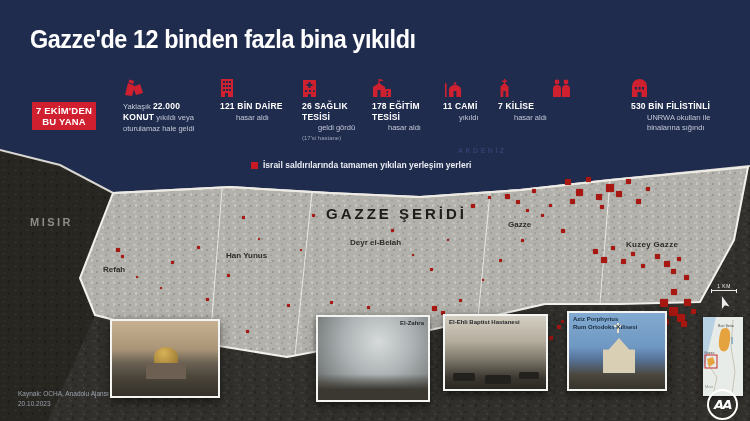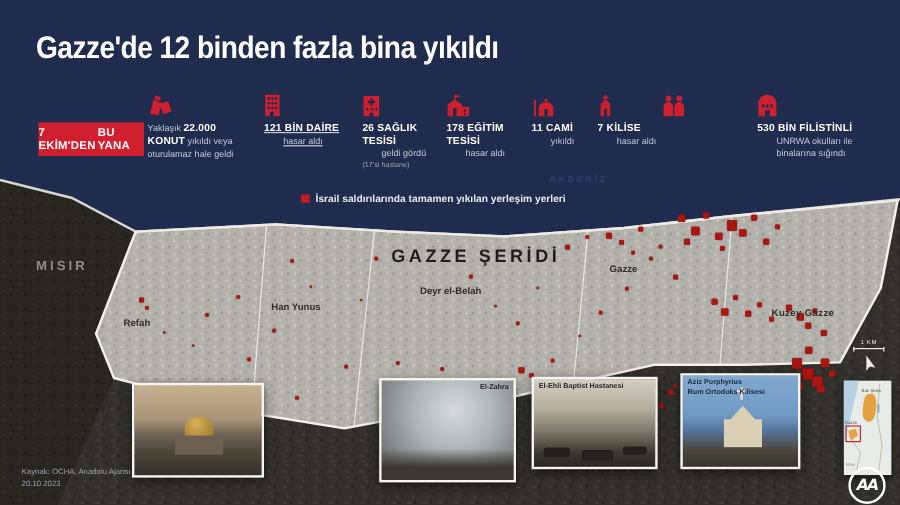--- a/index.html
+++ b/index.html
@@ -3,22 +3,22 @@
 <meta charset="utf-8">
 <style>
   html,body{margin:0;padding:0;background:#10182e;}
   .stage{position:relative;width:750px;height:421px;overflow:hidden;
          background:#202c4e;font-family:"Liberation Sans",sans-serif;
          -webkit-font-smoothing:antialiased;}
   .stage *{box-sizing:border-box;}
   
   .title{position:absolute;left:30px;top:24px;color:#fff;font-size:26px;font-weight:800;
          letter-spacing:-.5px;transform:scaleX(.9);transform-origin:left top;white-space:nowrap;z-index:4;}
-  .badge{position:absolute;left:32px;top:102px;width:88px;height:28px;background:#d01f2e;
-         color:#fff;font-size:9.5px;font-weight:800;display:flex;flex-direction:row;
+  .badge{position:absolute;left:32px;top:102px;width:64px;height:28px;background:#d01f2e;
+         color:#fff;font-size:9.5px;font-weight:800;display:flex;flex-direction:column;
          align-items:center;justify-content:center;line-height:1.2;z-index:4;letter-spacing:.2px;}
   .stat{position:absolute;top:78px;z-index:4;color:#c3c9d8;font-size:7.5px;line-height:1.35;}
   .stat .icn{display:block;height:19px;margin-bottom:4px;}
   .stat .icn svg{display:block;}
   .stat p{margin:0;}
   .stat .val{font-weight:800;color:#fff;font-size:8.5px;letter-spacing:.2px;}
   .stat:not(.flow) .val{display:block;line-height:1.25;margin-bottom:1px;}
   .stat:not(.flow) .suf{display:block;margin-left:16px;}
   .stat .note{display:block;font-size:6px;color:#9aa2b5;margin-top:1px;}
   
@@ -27,21 +27,21 @@
   .dot{position:absolute;background:#a81712;border-radius:1px;box-shadow:0 0 1px #7e0f0c;}
   .maplabel{position:absolute;z-index:3;white-space:nowrap;}
   .lbl-sea{left:458px;top:147px;color:#32416f;font-size:7px;font-weight:700;letter-spacing:2.5px;}
   .lbl-region{left:326px;top:205px;color:#1d1d1b;font-size:15px;font-weight:800;letter-spacing:3px;}
   .lbl-country{left:30px;top:216px;color:#8d8d87;font-size:11px;font-weight:800;letter-spacing:2.5px;}
   .city{color:#2d2d29;font-size:8px;font-weight:700;}
   .city-0{left:103px;top:265px;}
   .city-1{left:226px;top:251px;}
   .city-2{left:350px;top:238px;}
   .city-3{left:508px;top:220px;}
-  .city-4{left:643px;top:240px;letter-spacing:.3px;margin-top:16px;}
+  .city-4{left:626px;top:240px;letter-spacing:.3px;}
   .legend{position:absolute;left:251px;top:160px;z-index:3;display:flex;align-items:center;gap:5px;
           color:#e9ecf3;font-size:8.5px;font-weight:700;}
   .legend .sq{width:7px;height:7px;background:#c81a24;flex:none;}
   
   .photo{position:absolute;z-index:5;border:2.5px solid #f4f4f2;
          box-shadow:0 3px 9px rgba(0,0,0,.6);overflow:hidden;}
   .photo .cap{position:absolute;font-size:6px;font-weight:700;color:#26262a;line-height:1.3;}
   .ph-0{left:110px;top:319px;width:110px;height:79px;
         background:linear-gradient(#c7b191 0%,#a99477 38%,#6d6355 55%,#4a4439 75%,#35302a 100%);}
   .ph-0 .dome{position:absolute;left:42px;top:26px;width:24px;height:20px;border-radius:50% 50% 4px 4px;
@@ -226,21 +226,21 @@
           <g fill="#cf2030">
             <path d="M2,17 L5,5 L12,8 L9,18 Z"></path>
             <path d="M10,9 L17,6 L20,15 L13,17 Z"></path>
             <rect x="6" y="2" width="5" height="3" transform="rotate(20 8 3)"></rect>
           </g>
         </svg>
     </span>
     <p><span class="pre">Yaklaşık </span><span class="val">22.000 KONUT</span><span class="suf"> yıkıldı veya oturulamaz hale geldi</span></p>
   </div>
 
-  <div class="stat" style="left:220px;width:72px;text-decoration:underline;">
+  <div class="stat" style="left:220px;width:72px;">
     <span class="icn">
       <svg width="14" height="19" viewBox="0 0 14 19">
           <rect x="1" y="1" width="12" height="18" fill="#cf2030"></rect>
           <g fill="#202c4e">
             <rect x="3" y="3" width="2" height="2"></rect>
             <rect x="6" y="3" width="2" height="2"></rect>
             <rect x="9" y="3" width="2" height="2"></rect>
             <rect x="3" y="7" width="2" height="2"></rect>
             <rect x="6" y="7" width="2" height="2"></rect>
             <rect x="9" y="7" width="2" height="2"></rect>

